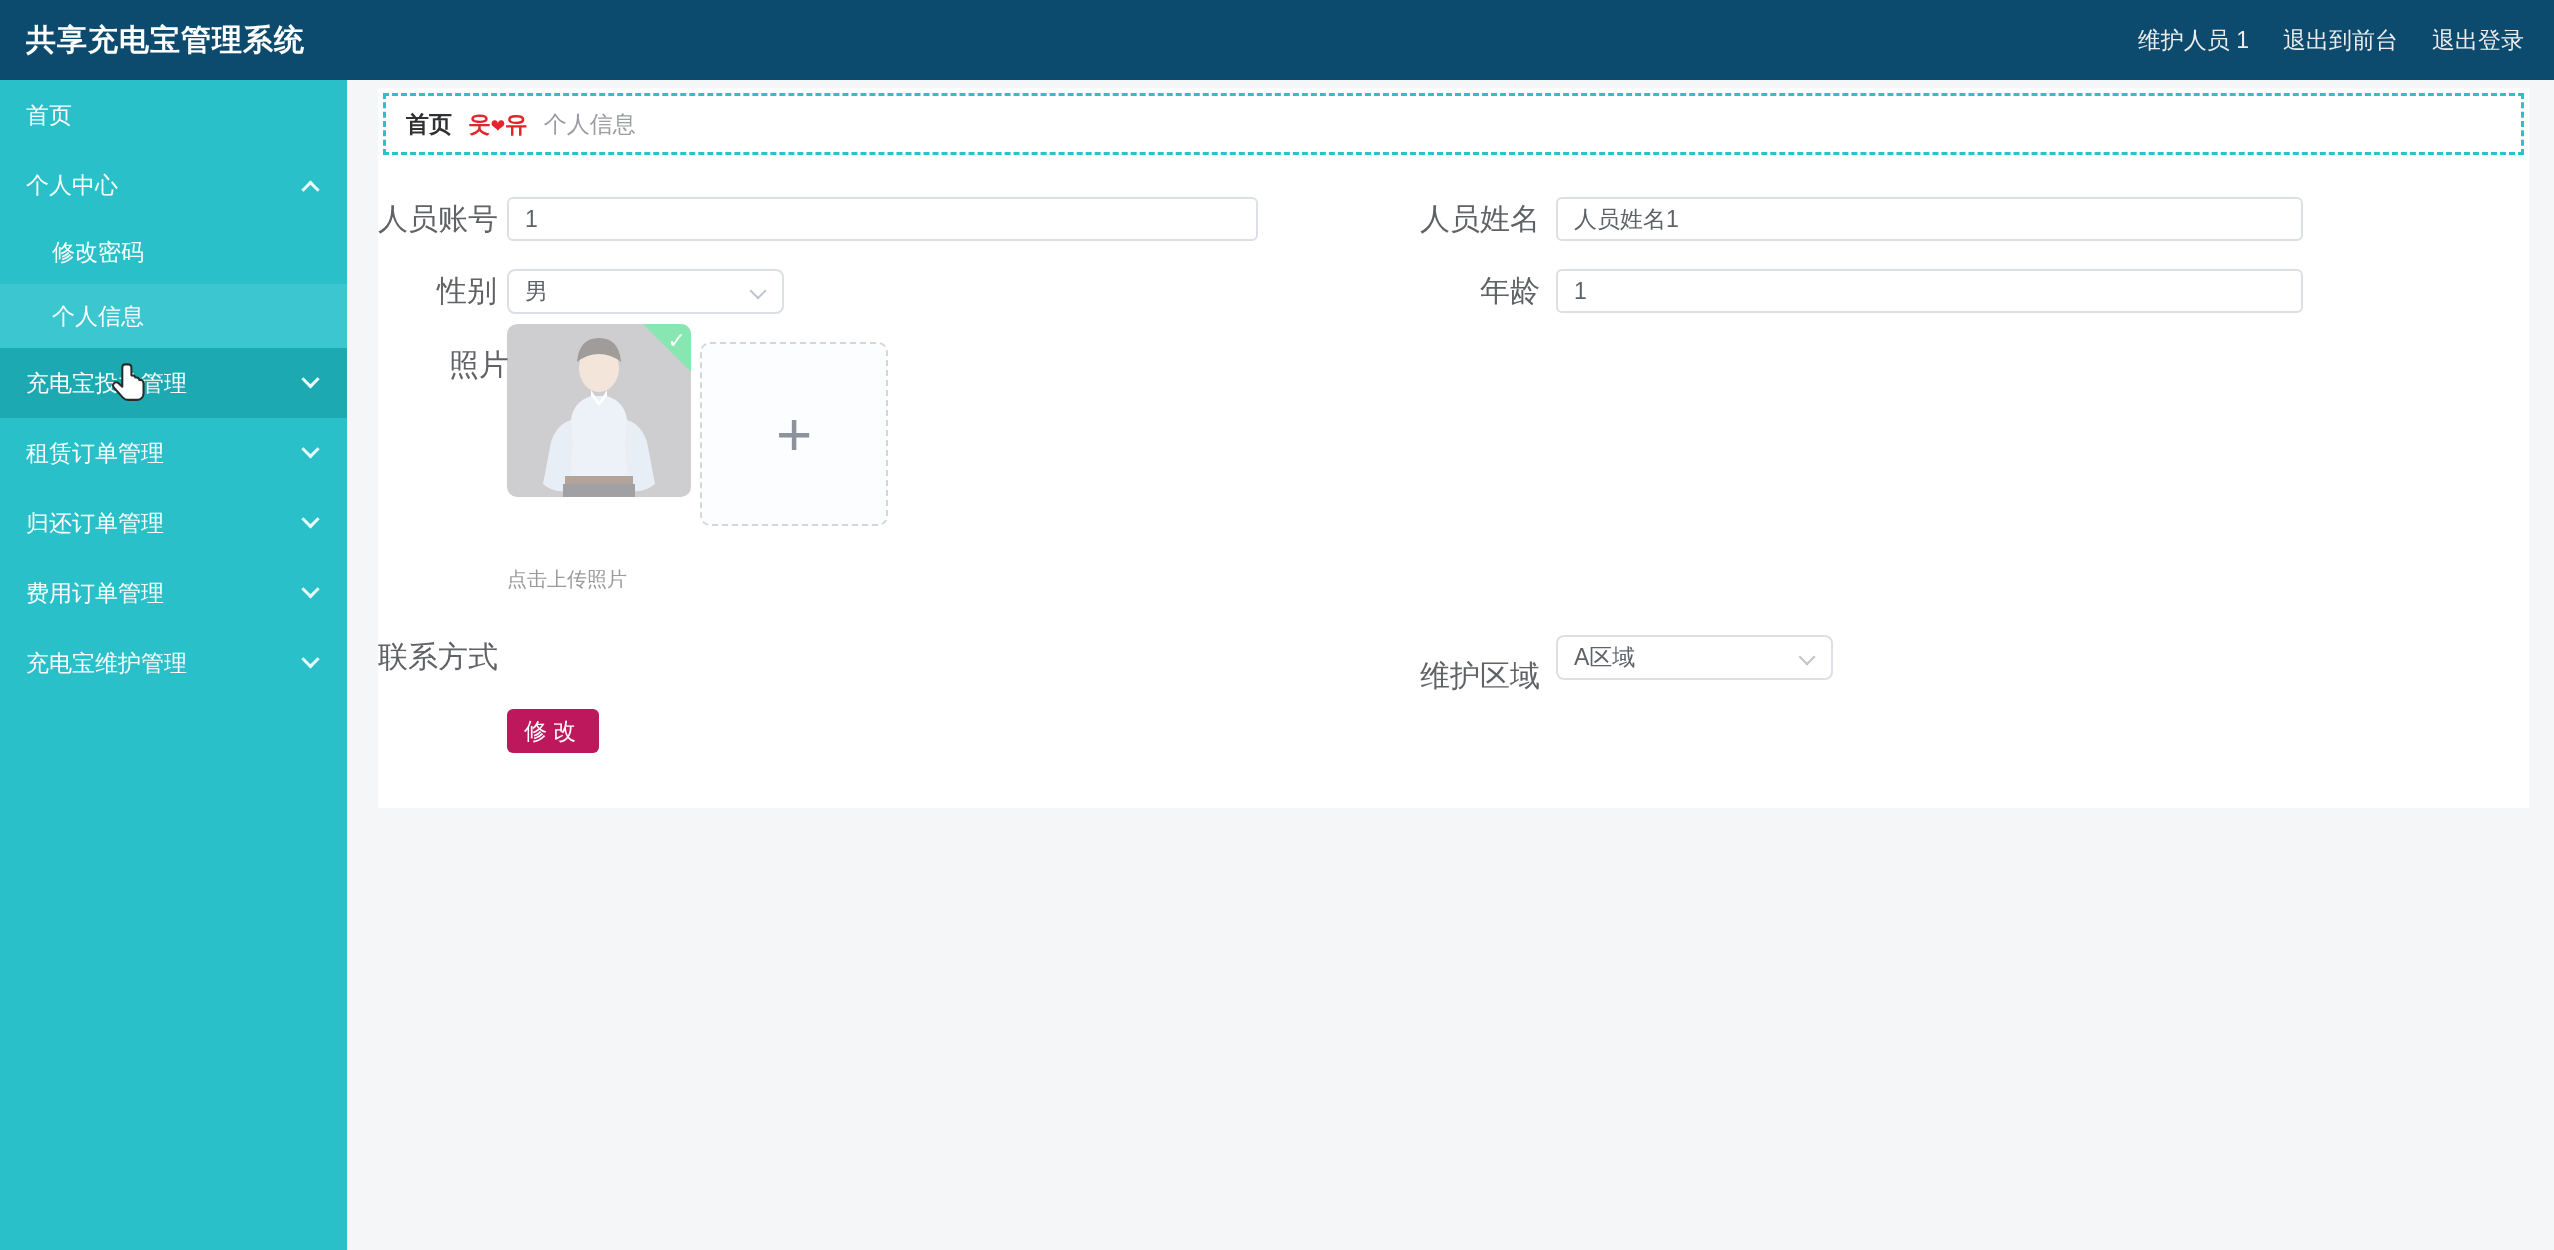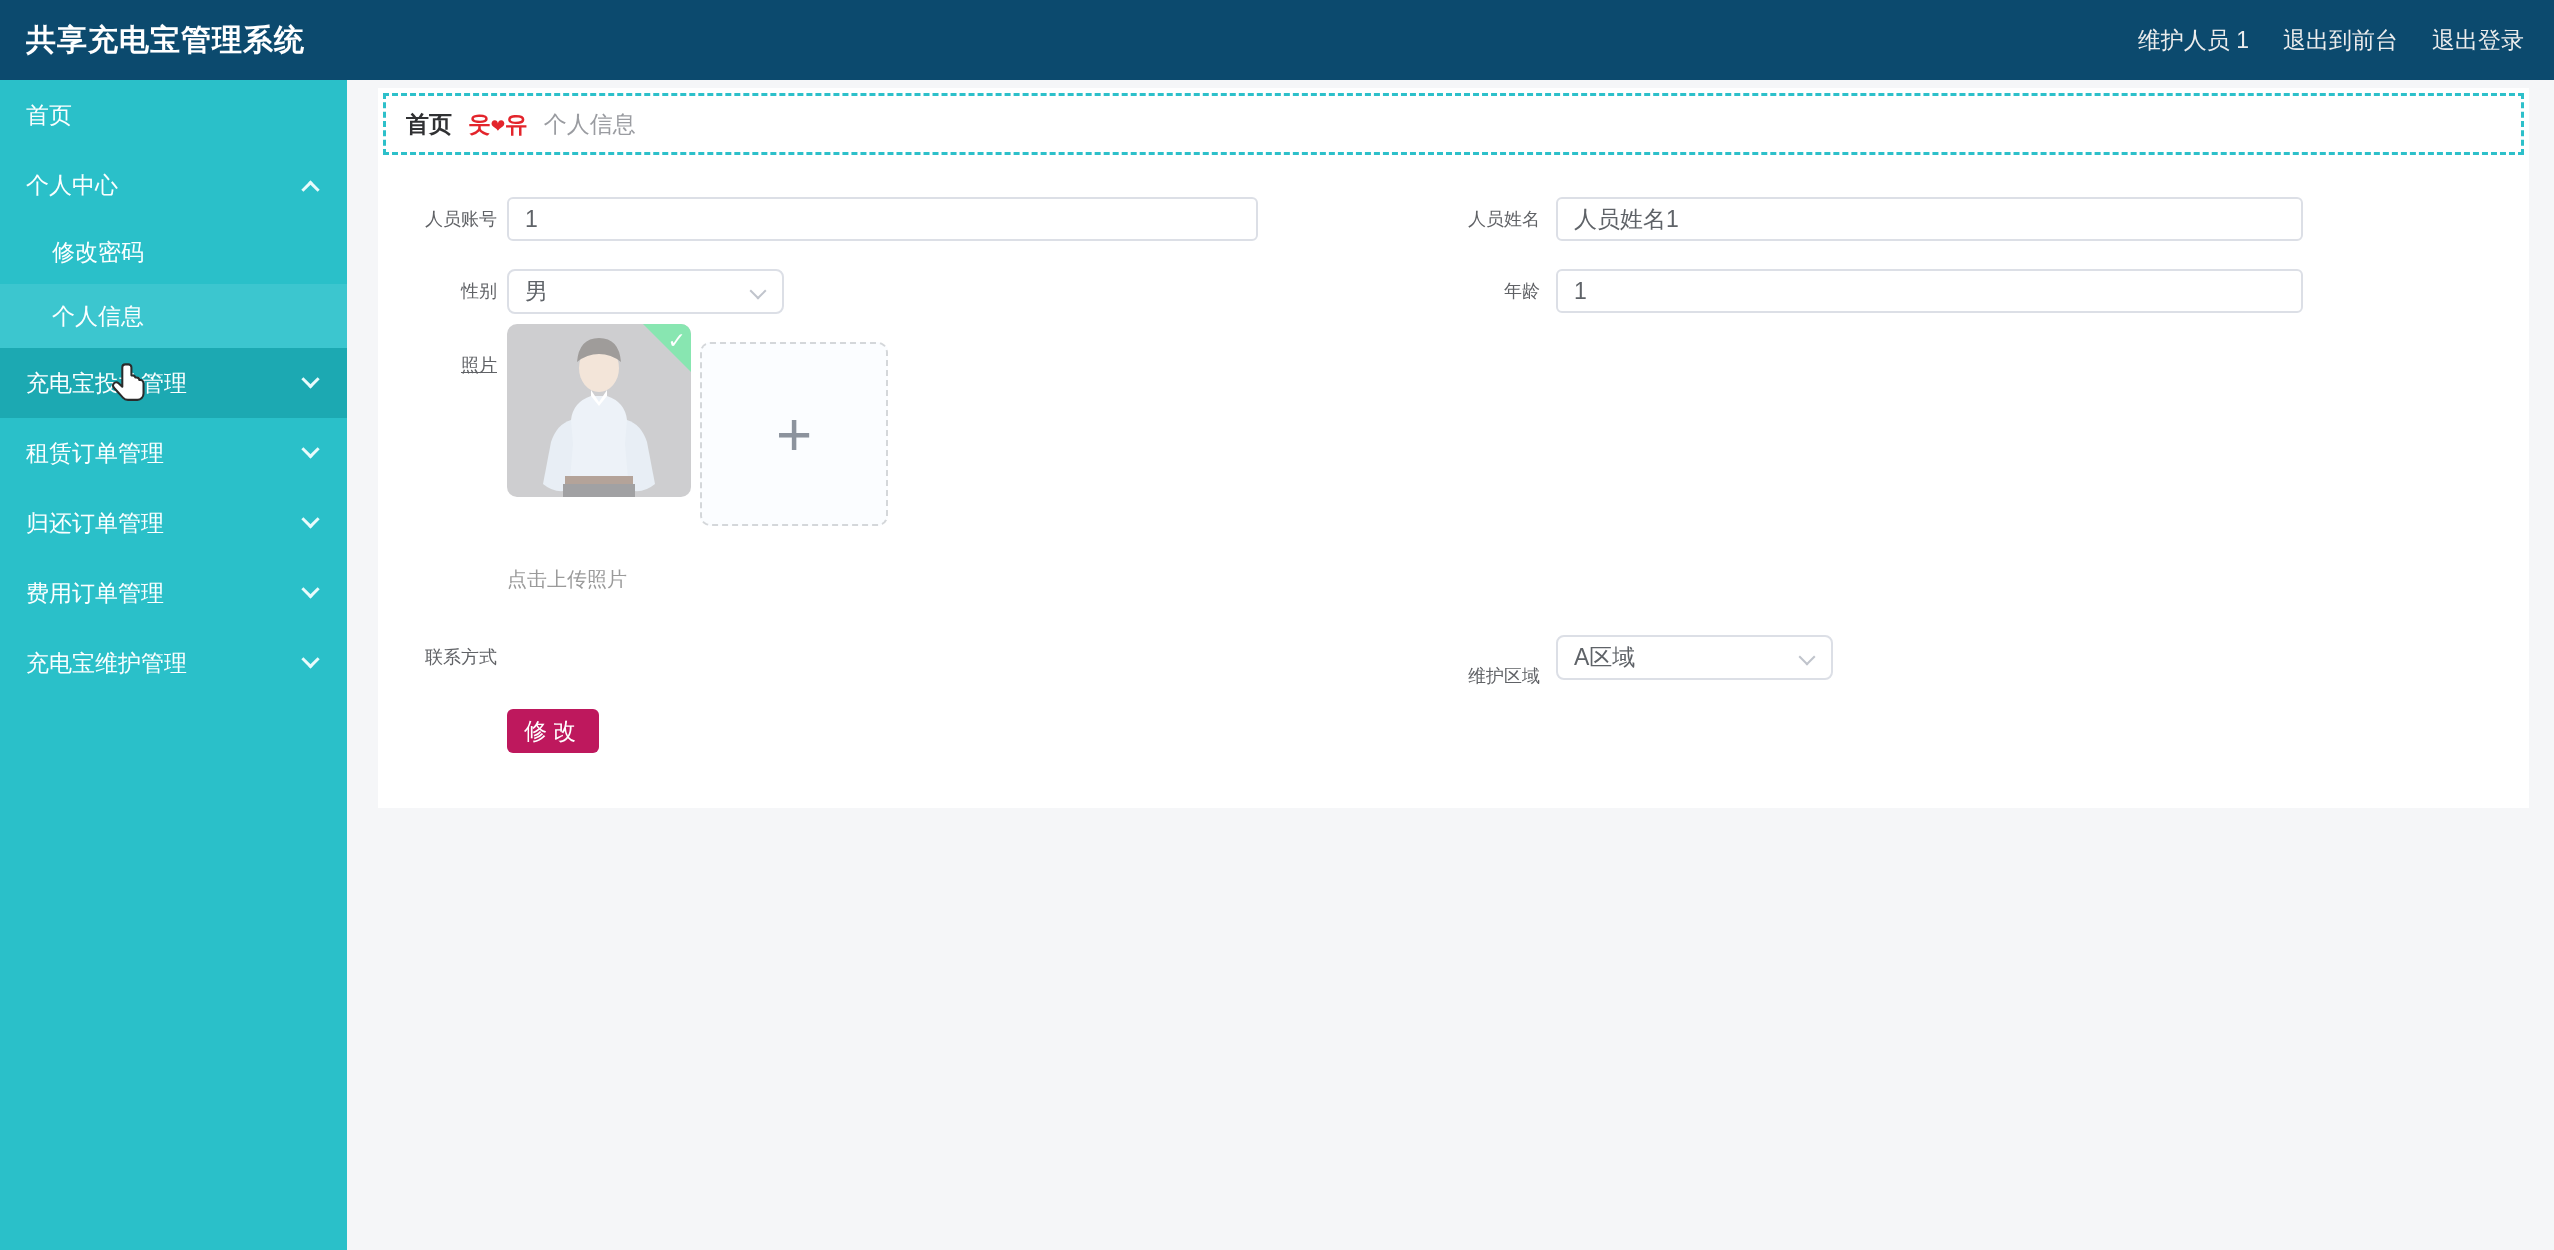--- a/index.html
+++ b/index.html
@@ -29,21 +29,21 @@
   .card { position:absolute; left:378px; top:88px; width:2151px; height:720px; background:#ffffff; }
 
   .bc { position:absolute; left:5px; top:5px; width:2141px; height:62px;
     border:3px dashed #2dc0ca; display:flex; align-items:center; padding-left:20px; font-size:23px; }
   .bc-home { color:#303133; font-weight:bold; cursor:pointer; }
   .bc-sep { color:#e3242b; font-weight:bold; margin:0 16px;font-family:Liberation Mono, monospace; }
   .bc-cur { color:#9a9ca1; }
 
   
   .flabel { position:absolute; height:44px; line-height:44px; text-align:right;
-    color:#606266; font-size:18px; white-space:nowrap; }
+    color:#606266; font-size:30px; white-space:nowrap; }
   .inp { position:absolute; height:44px; border:2px solid #dcdfe6; border-radius:6px;
     background:#fff; font-size:23px; color:#5f6368; padding:0 16px;
     font-family:"Liberation Sans","DejaVu Sans",sans-serif; outline:none; }
   .sel { position:absolute; height:45px; border:2px solid #dcdfe6; border-radius:8px;
     background:#fff; display:flex; align-items:center; padding-left:16px;
     font-size:23px; color:#5f6368; cursor:pointer; }
   .sel-arrow { position:absolute; right:18px; top:14px; width:12px; height:12px;
     border-right:2.5px solid #c0c4cc; border-bottom:2.5px solid #c0c4cc; transform:rotate(45deg); }
 
   .photo { position:absolute; left:129px; top:236px; width:184px; height:173px;
@@ -130,21 +130,21 @@
   <input class="inp" style="left: 1178px; top: 109px; width: 747px;" value="人员姓名1">
 
   <div class="flabel" style="left:0; top:181px; width:119px;">性别</div>
   <div class="sel" style="left:129px; top:181px; width:277px;">
     <span>男</span>
     <span class="sel-arrow"></span>
   </div>
   <div class="flabel" style="left:960px; top:181px; width:202px;">年龄</div>
   <input class="inp" style="left: 1178px; top: 181px; width: 747px;" value="1">
 
-  <div class="flabel" style="left:0; top:255px; width:119px;text-decoration:underline;">照片</div>
+  <div class="flabel" style="left:12px; top:255px; width:119px;">照片</div>
 
   <div class="photo">
     <svg width="184" height="173" viewBox="0 0 184 173" xmlns="http://www.w3.org/2000/svg">
       <rect x="0" y="0" width="184" height="173" fill="#9e9ea2"></rect>
       <path d="M60 173 L64 96 Q66 78 84 72 L100 72 Q118 78 120 96 L124 173 Z" fill="#dce7f2"></path>
       <path d="M64 96 Q50 100 44 118 L36 160 Q48 170 62 166 L66 120 Z" fill="#d2dfec"></path>
       <path d="M120 96 Q134 100 140 118 L148 160 Q136 170 122 166 L118 120 Z" fill="#d2dfec"></path>
       <rect x="58" y="152" width="68" height="8" fill="#6b4a36"></rect>
       <path d="M56 160 L128 160 L128 173 L56 173 Z" fill="#46464a"></path>
       <ellipse cx="92" cy="44" rx="20" ry="24" fill="#e9cdb5"></ellipse>

